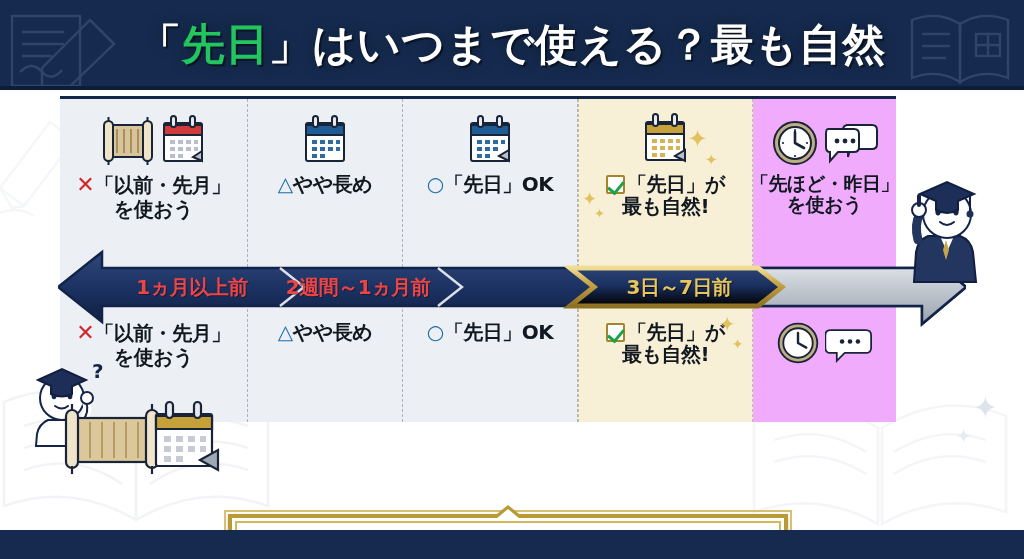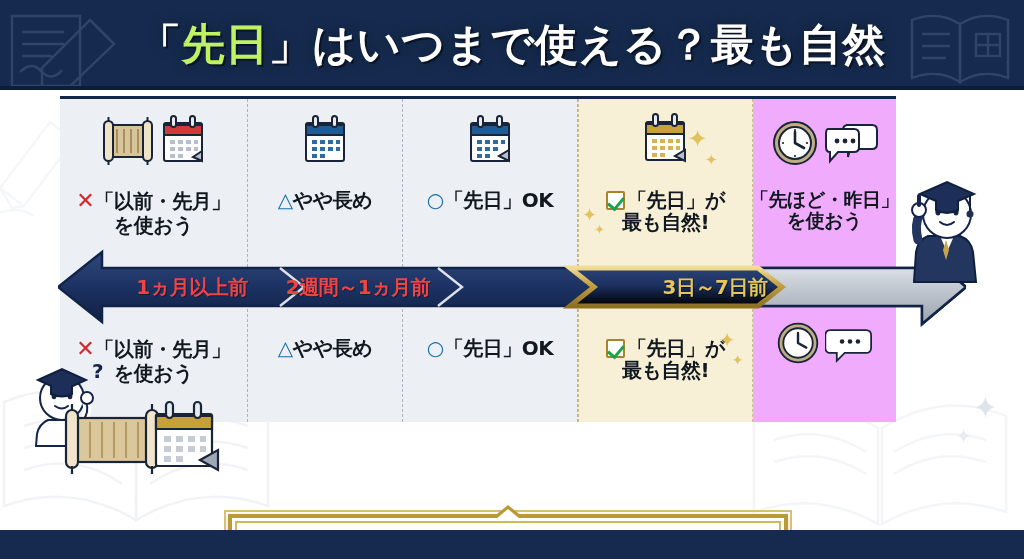--- a/index.html
+++ b/index.html
@@ -30,21 +30,21 @@
   .hdr-deco.left  { left:-6px;  top:2px; }
   .hdr-deco.right { right:-10px; top:-2px; }
   .title {
     position:absolute; left:0; right:0; top:50%; transform:translateY(-50%);
     text-align:center;
     font-family:"DejaVu Sans","Liberation Sans",sans-serif;
     font-size:43px; font-weight:700; letter-spacing:.5px;
     color:#ffffff; white-space:nowrap;
     text-shadow:2px 2px 0 rgba(0,0,0,.45), 0 0 14px rgba(0,0,0,.35);
   }
-  .title .gold { color:#bef264; }
+  .title .gold { color:#22c55e; }
 
   
   .stage {
     position:absolute; left:0; top:90px; width:1024px; height:440px;
     background:#ffffff; overflow:hidden;
   }
   .bg-watermark { position:absolute; opacity:.30; }
   .bg-watermark.bl { left:-20px; bottom:-28px; }
   .bg-watermark.br { right:-10px; bottom:-34px; }
   .bg-watermark.tl { left:-18px; top:-6px; }
@@ -68,21 +68,21 @@
 
   .cell {
     position:absolute; left:0; right:0;
     display:flex; flex-direction:column; align-items:center; justify-content:flex-start;
   }
   .cell.top { top:10px; height:136px; }
   .cell.bot { top:222px; height:104px; }
 
   .icons { display:flex; align-items:flex-end; gap:4px; height:64px; position:relative; }
   .cap {
-    margin-top:16px; text-align:center; line-height:1.12;
+    margin-top:0; text-align:center; line-height:1.12;
     font-family:"DejaVu Sans","Liberation Sans",sans-serif;
     font-size:20px; font-weight:700; color:#111820; letter-spacing:-.5px;
     white-space:nowrap; position:relative;
   }
   .cap .l2 { display:block; }
   .mark { font-weight:700; }
   .mark.x  { color:#d1262b; font-size:22px; }
   .mark.t  { color:#1b6fad; font-size:20px; }
   .mark.o  { color:#1b6fad; font-size:20px; }
   .cbox {
@@ -464,21 +464,21 @@
 
         <path d="M512 22 L700 22 L724 41 L700 60 L512 60 L536 41 Z" fill="url(#navyG)" stroke="url(#goldG)" stroke-width="5"></path>
       </svg>
 
       <div class="seg" style="left:44px;width:180px;">
         <span>1ヵ月以上前</span>
       </div>
       <div class="seg" style="left:220px;width:160px;">
         <span>2週間～1ヵ月前</span>
       </div>
-      <div class="seg highlight" style="left:564px;width:186px;">
+      <div class="seg highlight" style="left:528px;width:186px;">
         <span>3日～7日前</span>
       </div>
     </div>
 
     <div class="char right">
       <svg width="86" height="118" viewBox="0 0 86 118">
         <path d="M24 70 q-10 4 -12 16 l-2 30 h62 l-3 -30 q-2 -12 -13 -16 z" fill="#23365f" stroke="#132murky" stroke-width="2"></path>
         <path d="M24 70 q-10 4 -12 16 l-2 30 h62 l-3 -30 q-2 -12 -13 -16 z" fill="#23365f" stroke="#101f3f" stroke-width="2"></path>
         <path d="M36 70 L43 86 L50 70 l-5 -4 h-4 z" fill="#ffffff"></path>
         <path d="M42 74 l3 10 l-3 10 l-3 -10 z" fill="#c8a548"></path>

